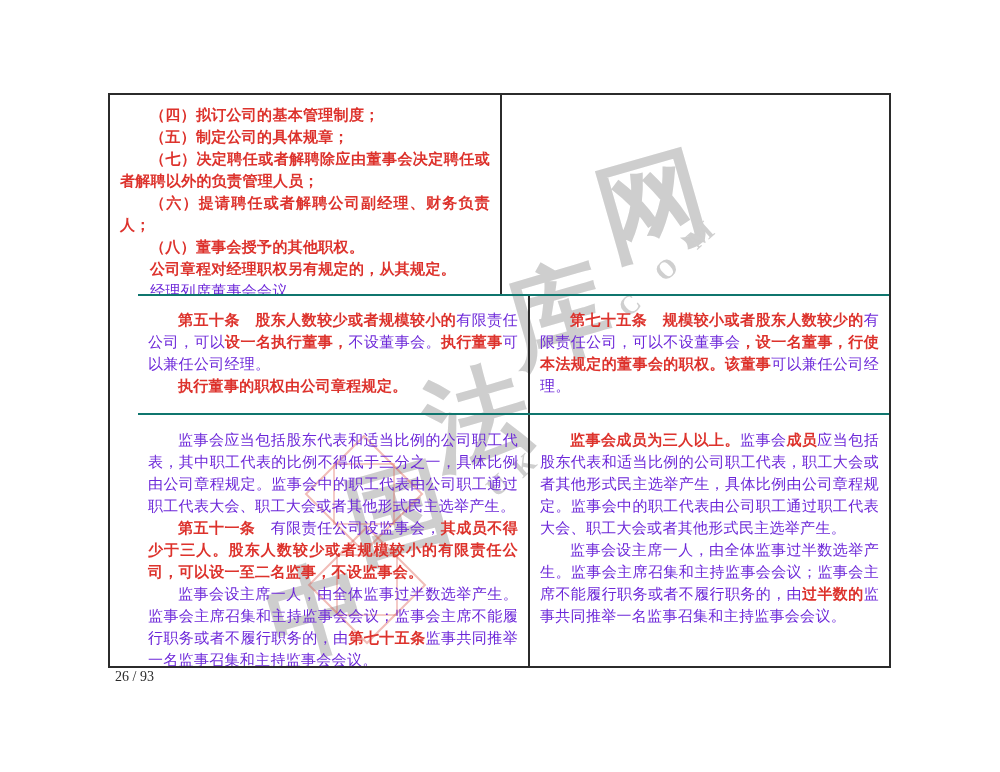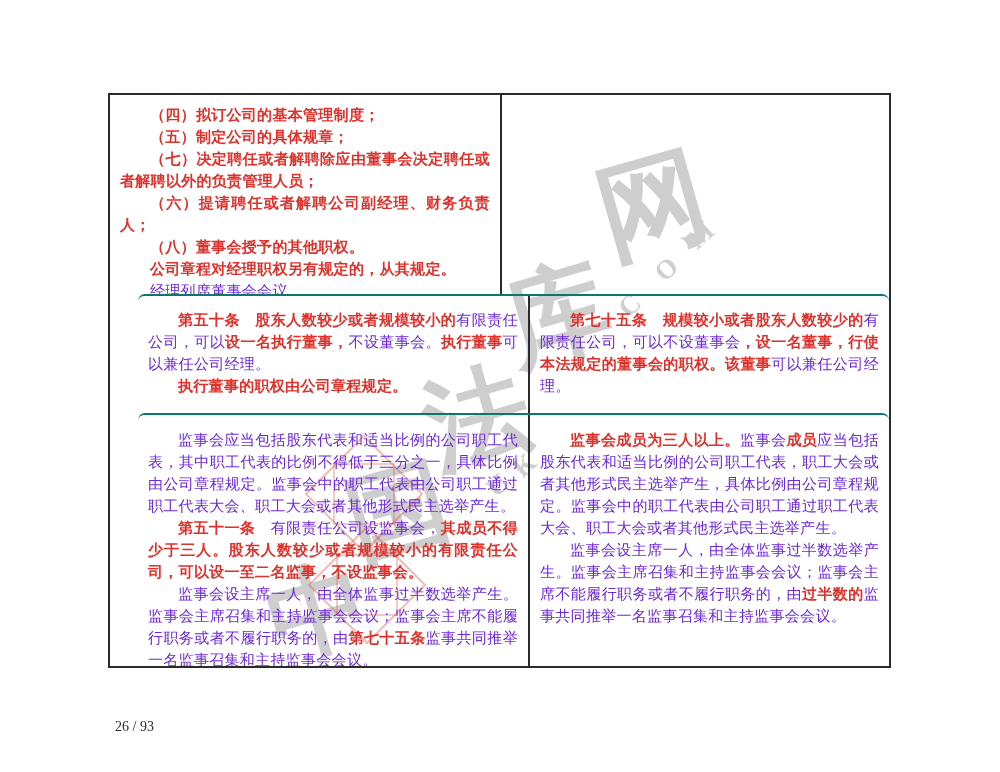--- a/index.html
+++ b/index.html
@@ -22,21 +22,21 @@
   .seal{position:absolute;width:80px;height:80px;transform:rotate(45deg);
     border:2px solid rgba(217,80,66,.38);}
   .seal .inner{position:absolute;left:9px;top:9px;right:9px;bottom:9px;
     border:2px solid rgba(217,80,66,.30);transform:rotate(45deg);}
   
   .doc-table{
     position:absolute;left:108px;top:93px;width:783px;height:575px;z-index:1;
     border:2px solid #2b2b2b;box-sizing:border-box;
     display:flex;flex-direction:column;background:transparent;
   }
-  .t-row{display:flex;flex-direction:row;box-sizing:border-box;border-radius:7px;}
+  .t-row{display:flex;flex-direction:row;box-sizing:border-box;}
   .t-row + .t-row{border-top:2px solid #0f766e;margin-left:28px;}
   .t-row:nth-child(1){height:199px;}
   .t-row:nth-child(2){height:119px;}
   .t-row:nth-child(3){height:253px;}
   .t-cell{box-sizing:border-box;padding:9px 10px 6px 10px;overflow:hidden;}
   .t-cell.left{width:392px;border-right:2px solid #2b2b2b;}
   .t-cell.right{flex:1;}
   .t-row:nth-child(2) .t-cell{padding-top:13px;}
   .t-row:nth-child(3) .t-cell{padding-top:14px;}
   .para{
@@ -46,21 +46,21 @@
   .seg-red{
     color:#dd322c;font-weight:bold;
     font-family:"DejaVu Sans","Liberation Sans",sans-serif;
   }
   .seg-black{
     color:#6d28d9;font-weight:normal;
     font-family:"DejaVu Serif","Liberation Serif",serif;
   }
   
   .page-footer{
-    position:absolute;left:115px;top:719px;z-index:1;
+    position:absolute;left:115px;top:669px;z-index:1;
     font-family:"Liberation Serif","DejaVu Serif",serif;
     font-size:14px;color:#2a2a2a;
   }
 </style>
 </head>
 <body>
 
 <div class="wm-layer" id="wm-layer">
     <span class="wm-char" style="left: 598px; top: 150px; font-size: 108px;">网</span>
     <span class="wm-char" style="left: 505px; top: 262px; font-size: 104px;">库</span>

